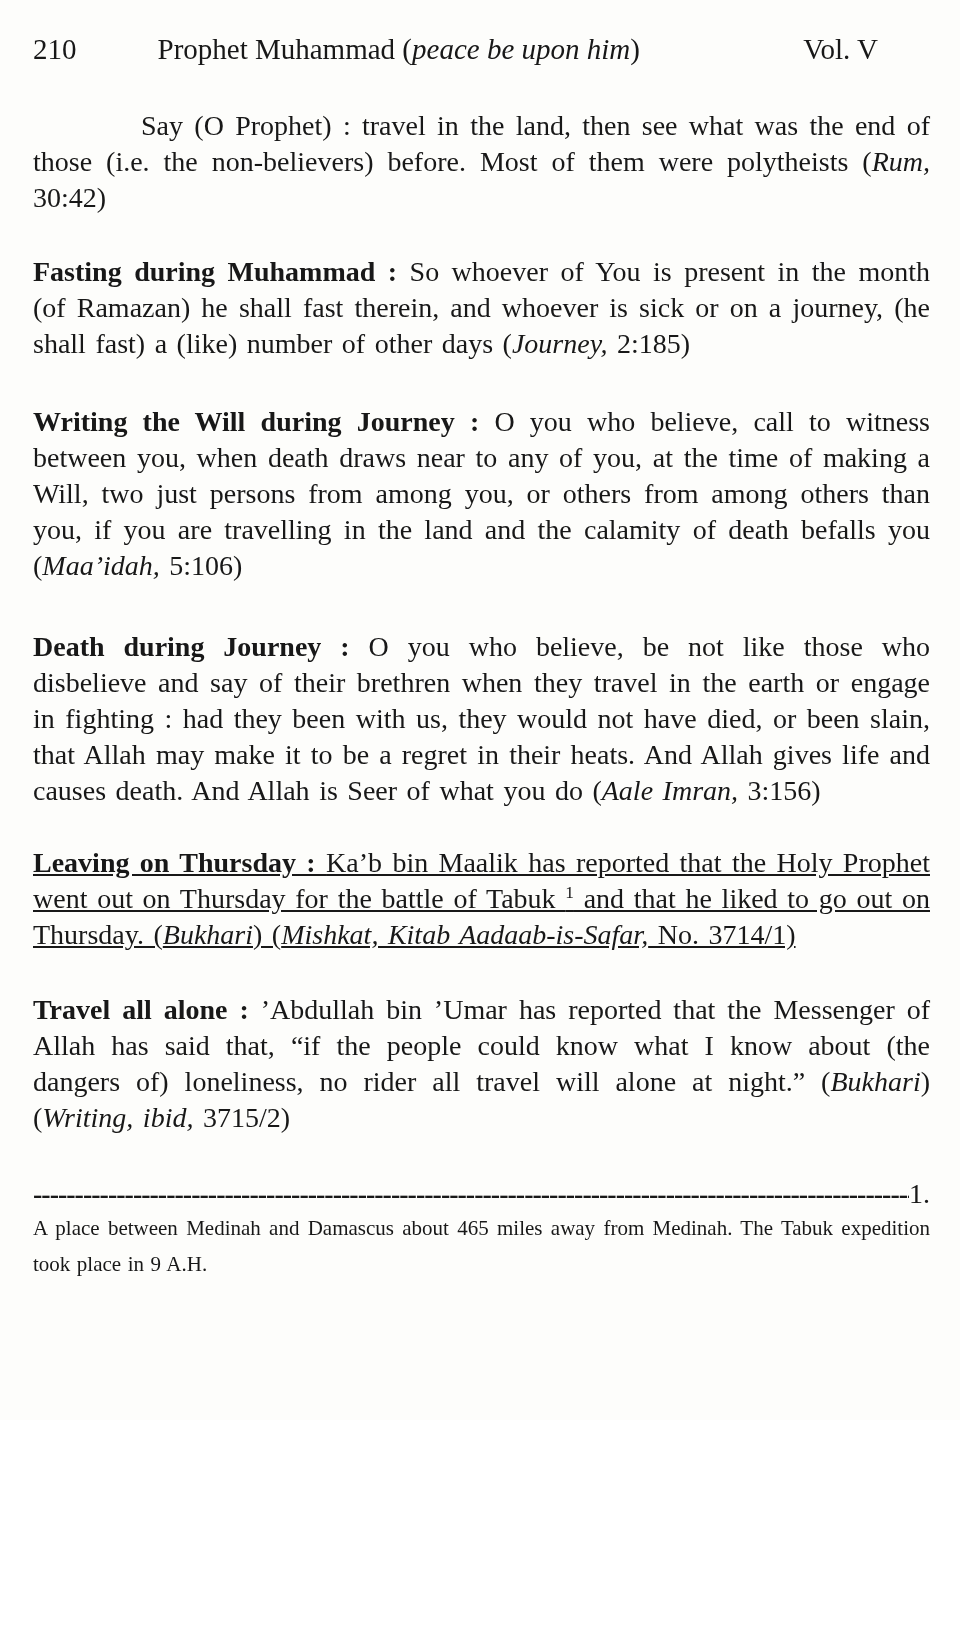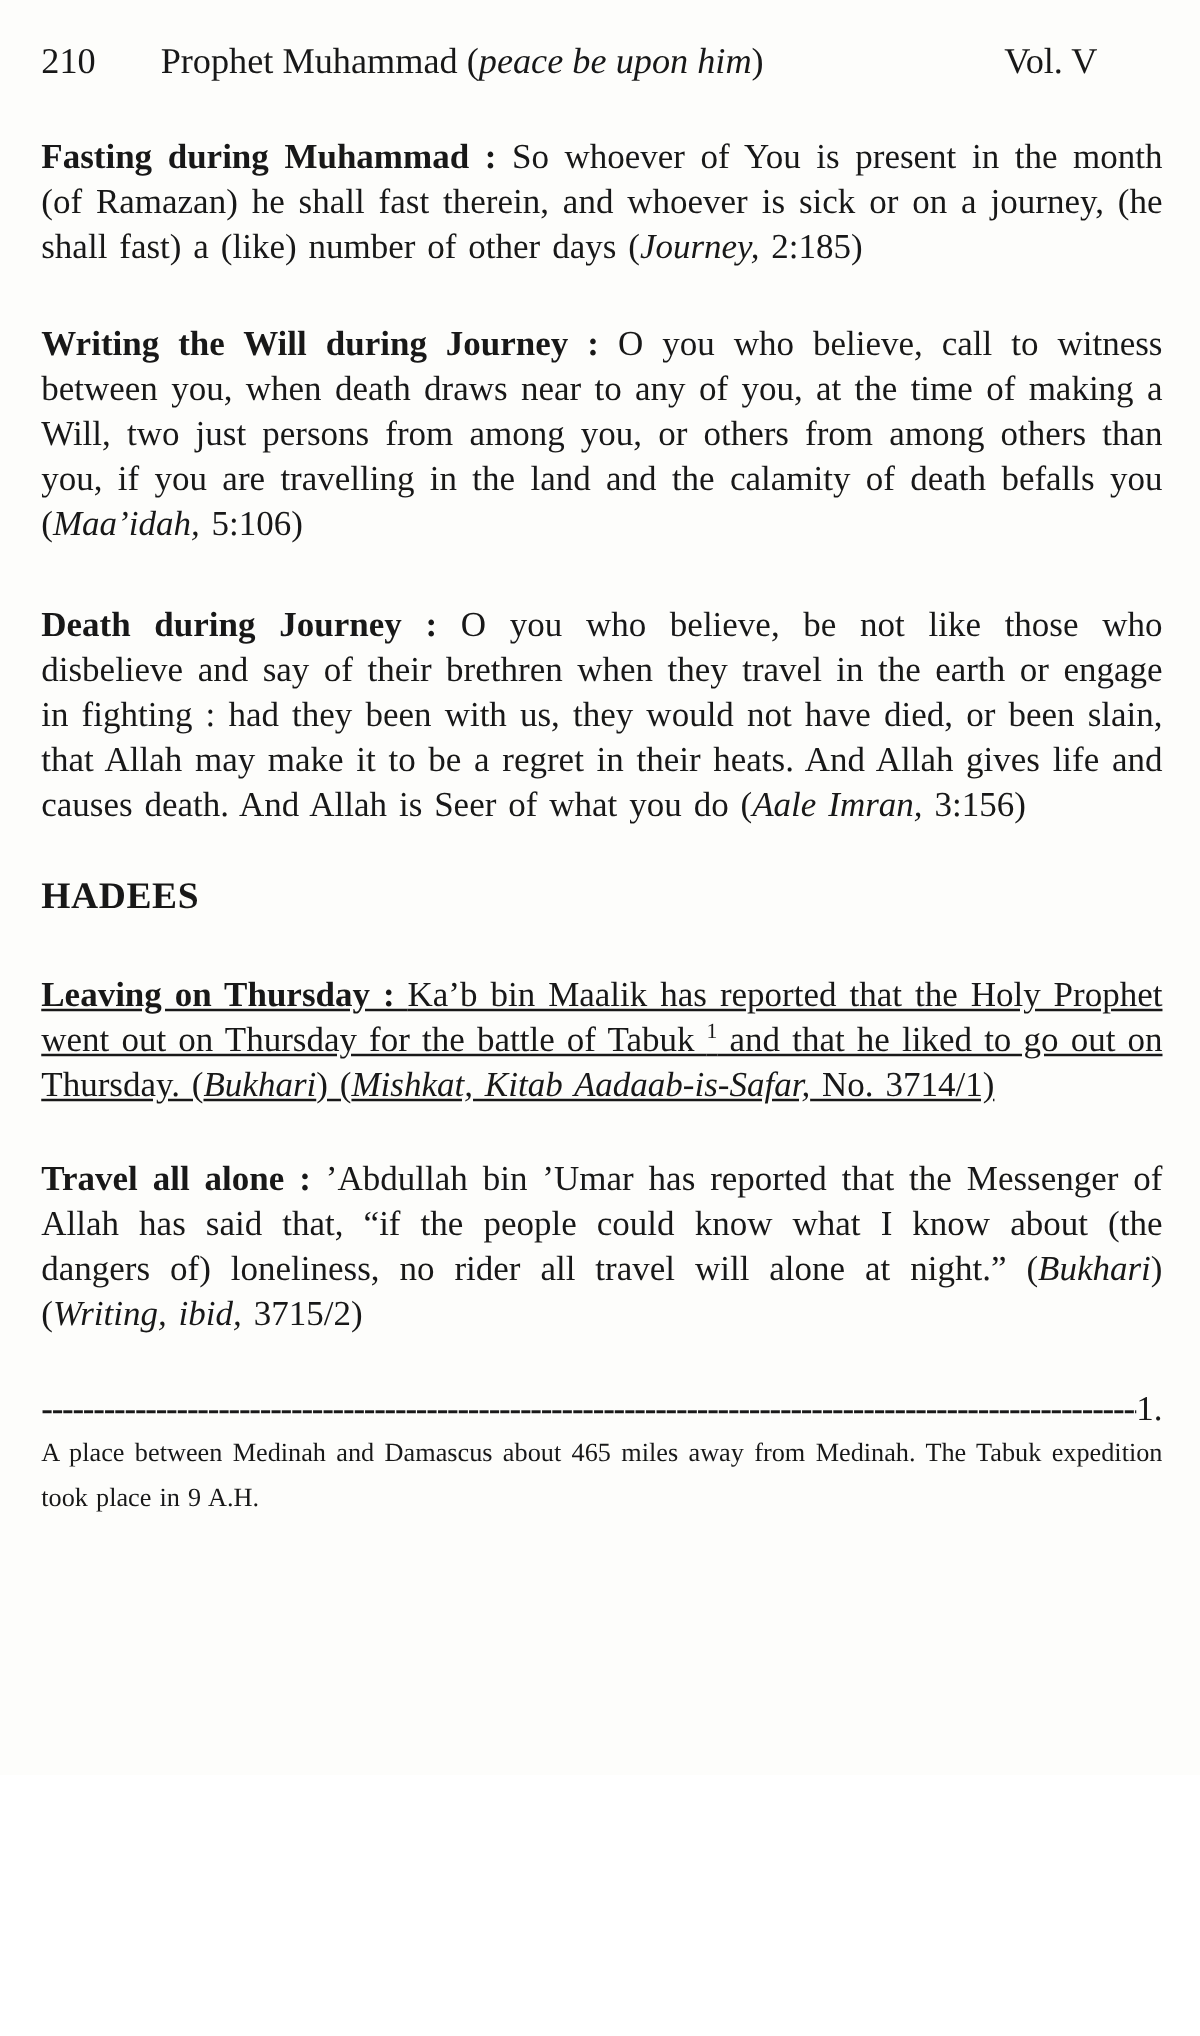--- a/index.html
+++ b/index.html
@@ -18,21 +18,21 @@
   }
   
   .page-header {
     display: flex;
     align-items: baseline;
     font-size: 29px;
     line-height: 38px;
     margin-bottom: 40px;
     white-space: nowrap;
   }
-  .page-header .running-title { margin-left: 52px; }
+  .page-header .running-title { margin-left: 81px; }
   .page-header .volume { margin-left: auto; margin-right: 52px; }
   
   p.para {
     margin: 0 0 40px 0;
     text-align: justify;
     word-spacing: 0.09em;
   }
   p.para.indent { text-indent: 108px; }
   .mb38 { margin-bottom: 38px !important; }
   .mb42 { margin-bottom: 42px !important; }
@@ -84,28 +84,28 @@
 <div class="page">
 
   <header class="page-header">
     <span>210</span>
     <span class="running-title"><span>Prophet Muhammad (</span><span class="i">peace be upon him</span><span>)</span></span>
     <span class="volume">Vol. V</span>
   </header>
 
   <main>
 
+    <p class="para indent mb38"><span>Say (O Prophet) : travel in the land, then see what was the end of those (i.e. the non-believers) before. Most of them were polytheists (</span><span class="i">Rum,</span><span> 30:42)</span></p>
 
     <p class="para mb42"><span class="b">Fasting during Muhammad : </span><span>So whoever of You is present in the month (of Ramazan) he shall fast therein, and whoever is sick or on a journey, (he shall fast) a (like) number of other days (</span><span class="i">Journey,</span><span> 2:185)</span></p>
 
     <p class="para mb45"><span class="b">Writing the Will during Journey : </span><span>O you who believe, call to witness between you, when death draws near to any of you, at the time of making a Will, two just persons from among you, or others from among others than you, if you are travelling in the land and the calamity of death befalls you (</span><span class="i">Maa’idah,</span><span> 5:106)</span></p>
 
     <p class="para mb36"><span class="b">Death during Journey : </span><span>O you who believe, be not like those who disbelieve and say of their brethren when they travel in the earth or engage in fighting : had they been with us, they would not have died, or been slain, that Allah may make it to be a regret in their heats. And Allah gives life and causes death. And Allah is Seer of what you do (</span><span class="i">Aale Imran,</span><span> 3:156)</span></p>
 
-    <h2 class="section-heading">HADEES</h2>
 
     <p class="para mb39"><span class="b">Leaving on Thursday : </span><span>Ka’b bin Maalik has reported that the Holy Prophet went out on Thursday for the battle of Tabuk </span><sup class="fn">1</sup><span> and that he liked to go out on Thursday. (</span><span class="i">Bukhari</span><span>) (</span><span class="i">Mishkat, Kitab Aadaab-is-Safar,</span><span> No. 3714/1)</span></p>
 
     <p class="para mb44"><span class="b">Travel all alone : </span><span>’Abdullah bin ’Umar has reported that the Messenger of Allah has said that, “if the people could know what I know about (the dangers of) loneliness, no rider all travel will alone at night.” (</span><span class="i">Bukhari</span><span>) (</span><span class="i">Writing, ibid,</span><span> 3715/2)</span></p>
 
   </main>
 
   <footer>
     <div class="footnote-rule">
       <span class="dashes">--------------------------------------------------------------------------------------------------------------</span>

